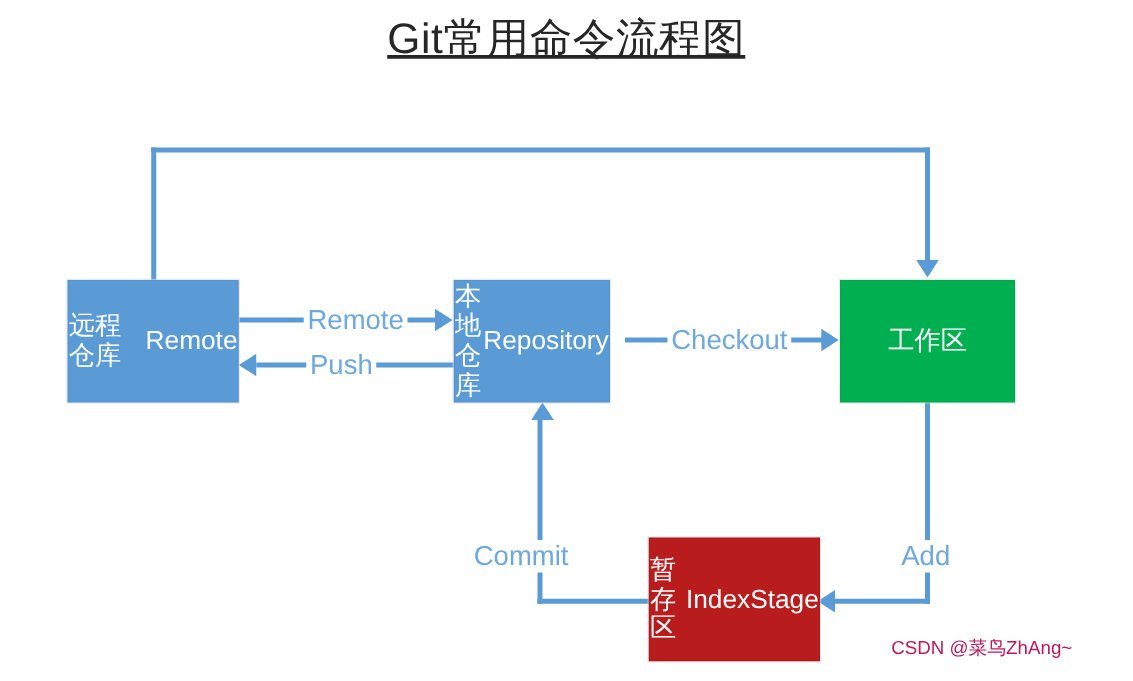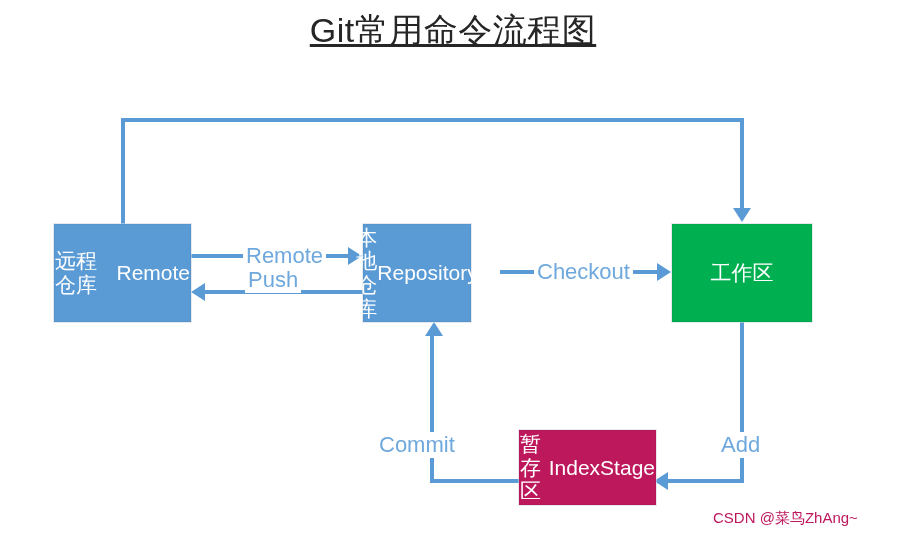--- a/index.html
+++ b/index.html
@@ -47,30 +47,30 @@
     font-size: 21px;
   }
   .node .en {
     font-size: 21px;
   }
   #node-remote {
     left: 54px; top: 224px; width: 137px; height: 98px;
     background: #5B9BD5;
   }
   #node-repository {
-    left: 363px; top: 224px; width: 108px; height: 98px;
+    left: 363px; top: 224px; width: 125px; height: 98px;
     background: #5B9BD5;
   }
   #node-workspace {
     left: 672px; top: 224px; width: 140px; height: 98px;
     background: #00B050;
   }
   #node-index {
-    left: 519px; top: 430px; width: 137px; height: 75px;
-    background: #be185d;
+    left: 519px; top: 430px; width: 137px; height: 99px;
+    background: #b91c1c;
   }
   
   .ln {
     position: absolute;
     background: #5B9BD5;
     z-index: 2;
   }
   .lh { height: 4px; }
   .lv { width: 4px; }
   .arrow {
@@ -102,21 +102,21 @@
     position: absolute;
     color: #6FA8DC;
     font-size: 22px;
     white-space: nowrap;
     background: #ffffff;
     padding: 0 3px;
     z-index: 4;
   }
   #label-pull { left: 325px; top: 106px; }
   #label-clone { left: 243px; top: 243px; }
-  #label-push { left: 245px; top: 267px; text-align: right; }
+  #label-push { left: 245px; top: 279px; text-align: right; }
   #label-checkout { left: 534px; top: 259px; }
   #label-commit { left: 376px; top: 432px; }
   #label-add { left: 718px; top: 432px; }
   #watermark {
     position: absolute;
     left: 713px;
     top: 509px;
     font-size: 15px;
     color: #be185d;
     white-space: nowrap;

